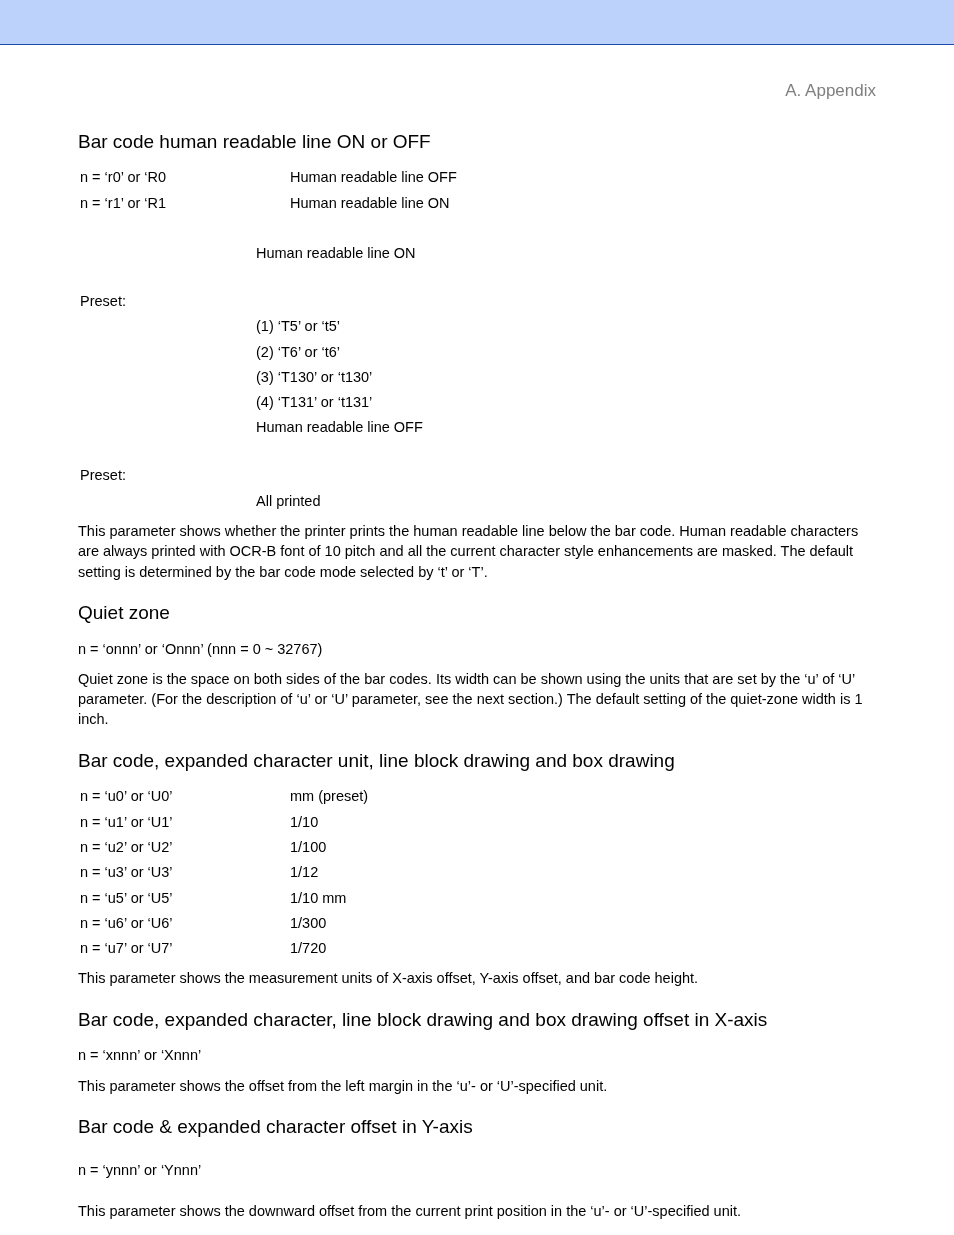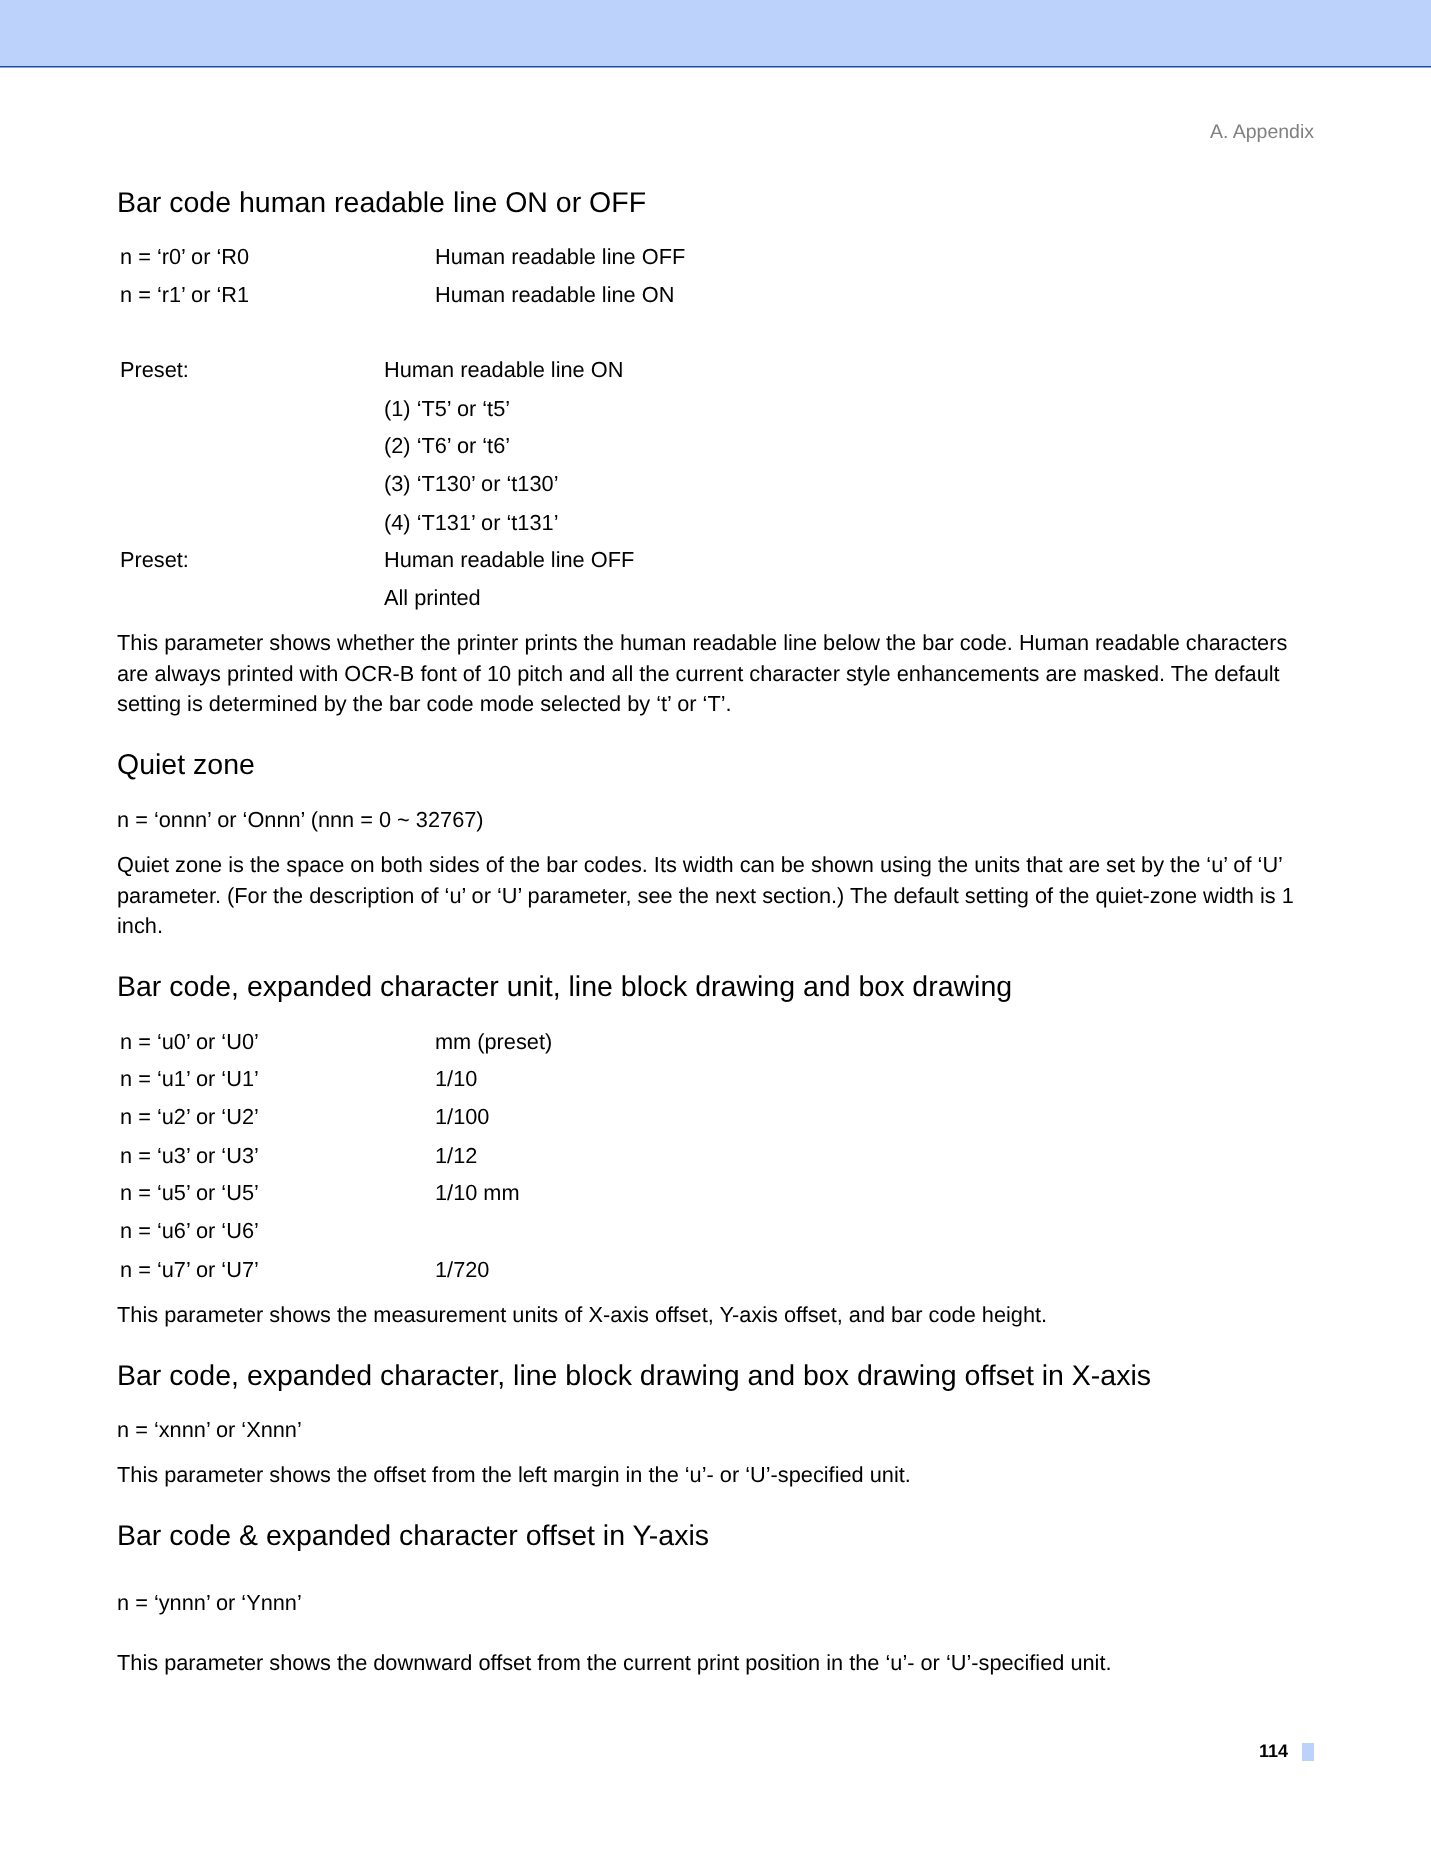--- a/index.html
+++ b/index.html
@@ -17,21 +17,21 @@
   .top-rule {
     border-bottom: 1px solid #1a4aa8;
   }
   .page {
     padding: 34px 78px 30px 78px;
     font-size: 14.5px;
     line-height: 1.4;
   }
   .breadcrumb {
     text-align: right;
-    font-size: 13px;
+    font-size: 17px;
     color: #808080;
     margin-bottom: 26px;
   }
   .heading {
     font-weight: normal;
     font-size: 19px;
     margin: 18px 0 12px 0;
   }
   .body-para {
     margin: 10px 0 16px 0;
@@ -53,20 +53,21 @@
   .def-val {
     flex: 1;
   }
   .preset-row {
     display: flex;
     margin: 5px 0;
   }
   .preset-key {
     width: 176px;
     flex-shrink: 0;
+    margin-top: 48px;
   }
   .preset-val {
     flex: 1;
   }
   .preset-sub {
     margin-left: 176px;
     margin-top: 5px;
     margin-bottom: 5px;
   }
   .units-block {
@@ -165,20 +166,21 @@
     <div class="u-row">
         <div class="u-key">n = ‘u3’ or ‘U3’</div>
         <div class="u-val">1/12</div>
       </div>
     <div class="u-row">
         <div class="u-key">n = ‘u5’ or ‘U5’</div>
         <div class="u-val">1/10 mm</div>
       </div>
     <div class="u-row">
         <div class="u-key">n = ‘u6’ or ‘U6’</div>
+        <div class="u-val">1/300</div>
       </div>
     <div class="u-row">
         <div class="u-key">n = ‘u7’ or ‘U7’</div>
         <div class="u-val">1/720</div>
       </div>
   </div>
   <div class="body-para">This parameter shows the measurement units of X-axis offset, Y-axis offset, and bar code height.</div>
 
   <div class="heading">Bar code, expanded character, line block drawing and box drawing offset in X-axis</div>
   <div style="margin:4px 0;">n = ‘xnnn’ or ‘Xnnn’</div>

